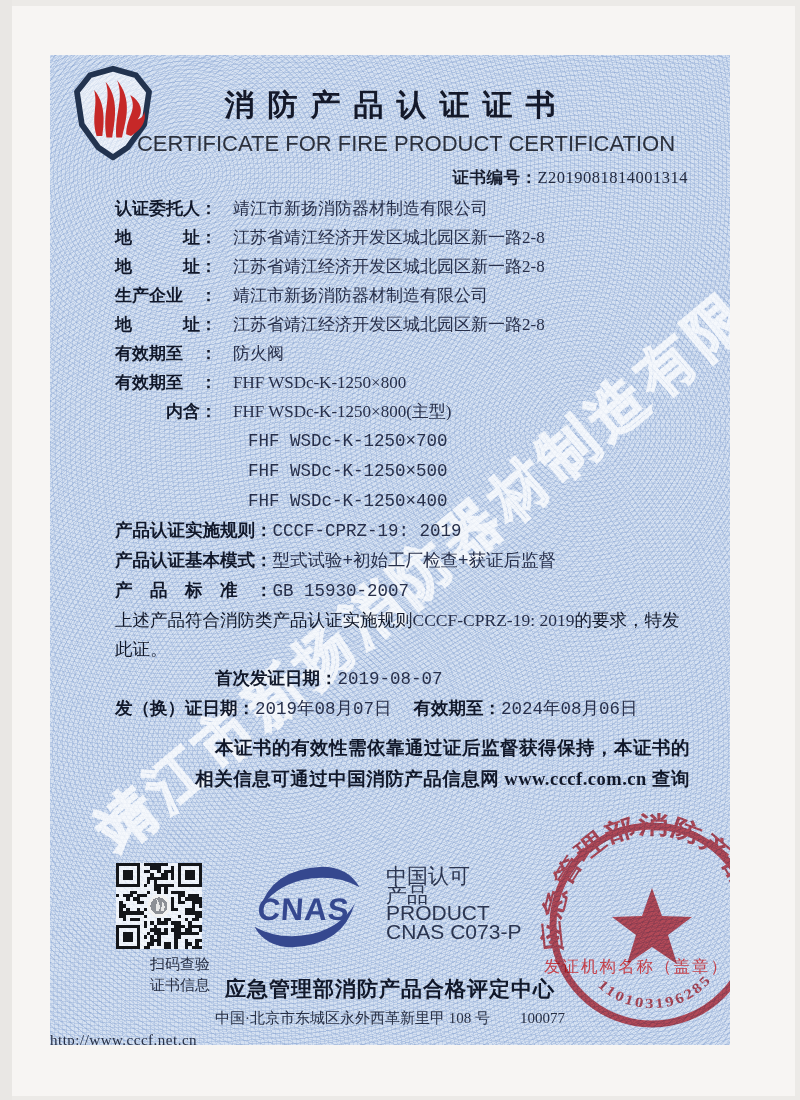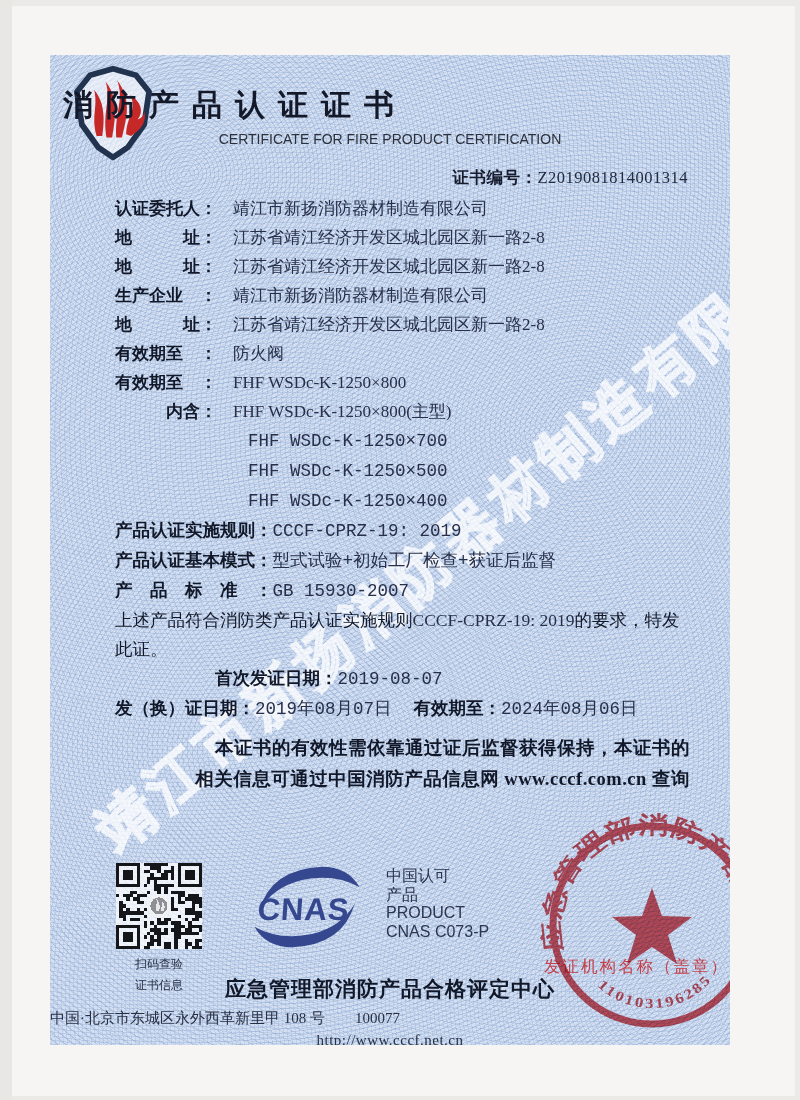--- a/index.html
+++ b/index.html
@@ -31,26 +31,26 @@
     color:rgba(255,255,255,0.10);
     -webkit-text-stroke:2px rgba(255,255,255,0.75);
     transform:rotate(-40deg); transform-origin:left center;
     pointer-events:none;
   }
   .layer{ position:relative; z-index:2; }
 
   .logo{ position:absolute; left:22px; top:8px; width:82px; height:100px; }
   .title{
     position:absolute; left:0; top:30px; width:100%;
-    text-align:left; font-size:30px; font-weight:700; letter-spacing:13px;
+    text-align:center; font-size:30px; font-weight:700; letter-spacing:13px;
     text-indent:13px; color:#14192a;
   }
   .subtitle{
-    position:absolute; left:0; top:76px; width:100%;
-    text-align:center; font-size:14px; color:#2b303c;
+    position:absolute; left:16px; top:76px; width:100%;
+    text-align:center; font-size:22px; color:#2b303c;
     font-family:"Liberation Sans", sans-serif;
   }
   .certno{
     position:absolute; right:42px; top:112px; font-size:16.5px; color:#222a40;
     letter-spacing:0.5px;
   }
   .certno b{ font-weight:700; color:#161c2e;text-align:center; }
 
   .body{ position:absolute; left:65px; top:139px; width:575px; }
   .row{ display:flex; line-height:29px; font-size:17px; }
@@ -65,48 +65,48 @@
   .para .b{ font-weight:400;margin-top:32px; }
   .first-date{ padding-left:100px; }
   .gap{ display:inline-block; width:22px; }
   .notice{
     margin-top:9px; text-align:right; font-weight:700; font-size:18.5px;
     line-height:31px; color:#11182a; letter-spacing:0.5px;
   }
 
   .qr{ position:absolute; left:66px; top:808px; width:86px; height:86px; }
   .qr-cap{
-    position:absolute; left:58px; top:899px; width:102px; text-align:center;
-    font-size:12px; line-height:21px; color:#272f44;
+    position:absolute; left:58px; top:899px; width:102px; text-align:right;
+    font-size:15px; line-height:21px; color:#272f44;
   }
   .cnas-logo{ position:absolute; left:196px; top:806px; width:122px; height:92px; }
   .cnas-text{
-    position:absolute; left:336px; top:812px; font-size:16px; line-height:18.5px;
+    position:absolute; left:336px; top:812px; font-size:21px; line-height:18.5px;
     color:#2b3550; font-family:"Liberation Sans", sans-serif;
   }
   .cnas-text .zh{ font-family:"Liberation Serif", serif; }
 
   .stamp-hint{
     position:absolute; left:494px; top:860px; z-index:2;
     font-size:16.5px; color:#c4404a; letter-spacing:2px; white-space:nowrap;margin-top:41px;
   }
   .stamp{
     position:absolute; left:487px; top:755px; width:230px; height:230px; z-index:3;
     opacity:0.88; mix-blend-mode:multiply;
   }
   .issuer{
     position:absolute; left:0; top:920px; width:100%; text-align:center;
     font-size:21px; font-weight:700; color:#11182a; letter-spacing:1px;
   }
   .addr{
-    position:absolute; left:0; top:954px; width:100%; text-align:left;
+    position:absolute; left:0; top:954px; width:100%; text-align:center;
     font-size:15px; color:#272f44;
   }
   .url{
-    position:absolute; left:0; top:977px; width:100%; text-align:center;
+    position:absolute; left:0; top:977px; width:100%; text-align:left;
     font-size:15px; color:#272f44; letter-spacing:0.5px;
   }
 </style>
 </head>
 <body>
 
 <div class="page">
   <div class="cert">
 
     <div class="watermark">靖江市新扬消防器材制造有限公司</div>

